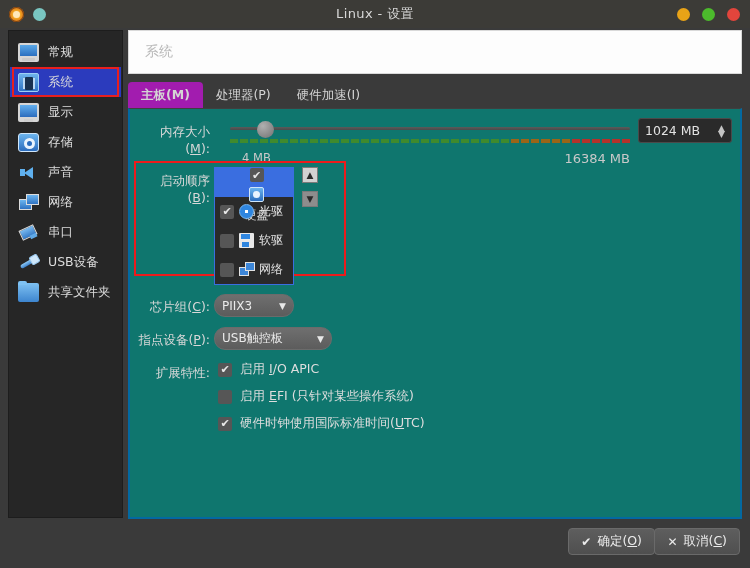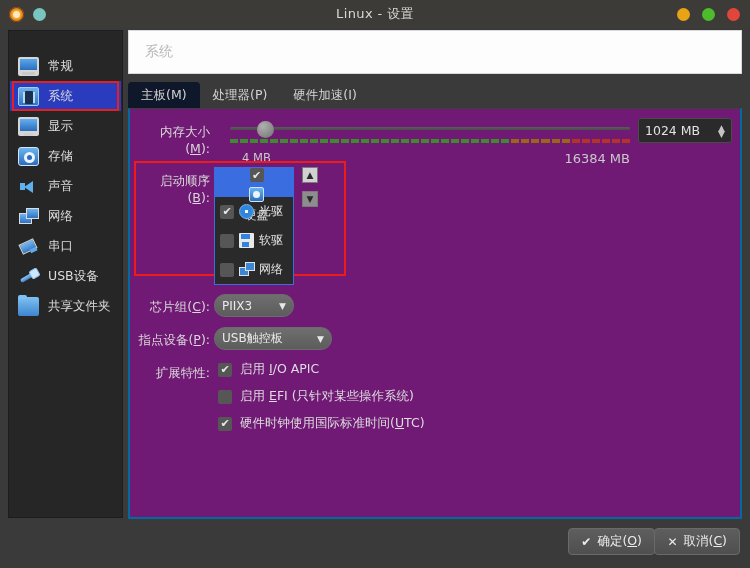--- a/index.html
+++ b/index.html
@@ -37,21 +37,21 @@
   .tb-right {
     position: absolute; right: 10px; top: 0; height: 28px;
     display: flex; align-items: center; gap: 12px;
   }
   .tb-btn { width: 13px; height: 13px; border-radius: 50%; }
 
   
   .sidebar {
     position: absolute; left: 8px; top: 30px; width: 115px; height: 488px;
     background: #262626; border: 1px solid #1d1d1d;
-    padding-top: 20px;
+    padding-top: 6px;
   }
   .side-item {
     position: relative;
     display: flex; align-items: center; gap: 9px;
     height: 30px; padding-left: 8px; margin: 0 1px;
     color: #dcdcdc; font-size: 12.5px;
   }
   .side-item.selected { background: #2b3bbd; }
   .side-item.selected .redbox {
     position: absolute; left: 2px; top: 0px; right: 2px; bottom: 0px;
@@ -108,23 +108,23 @@
   .panel-header {
     height: 44px; background: #fdfdfd; border:1px solid #d9d9d9;
     display:flex; align-items:center; padding-left: 16px;
     color:#b9b9b9; font-size: 14px;
   }
   .tabs { display: flex; margin-top: 7px; height: 27px; align-items: flex-end; }
   .tab {
     height: 26px; padding: 0 13px; display: flex; align-items: center;
     font-size: 12.5px; color: #d4d4d4; background: transparent;
   }
-  .tab.active { background: #0f172a; border-radius: 4px 4px 0 0; }
+  .tab.active { background: #a21caf; border-radius: 4px 4px 0 0; font-weight: bold; }
   .tab-body {
-    background: #701a75; border: 2px solid #0369a1; border-top: 1px solid #3f3f3f;
+    background: #0f766e; border: 2px solid #0369a1; border-top: 1px solid #3f3f3f;
     height: 411px; position: relative;
   }
 
   
   .lbl { color:#d8d8d8; font-size:12.5px; text-align:right; }
   .lbl u { text-decoration: underline; }
 
   .row-mem { position:absolute; left:0; top:12px; width:100%; }
   .mem-label { position:absolute; left:8px; top:3px; width:72px; }
   .slider-wrap { position:absolute; left:100px; top:0px; width:400px; }

